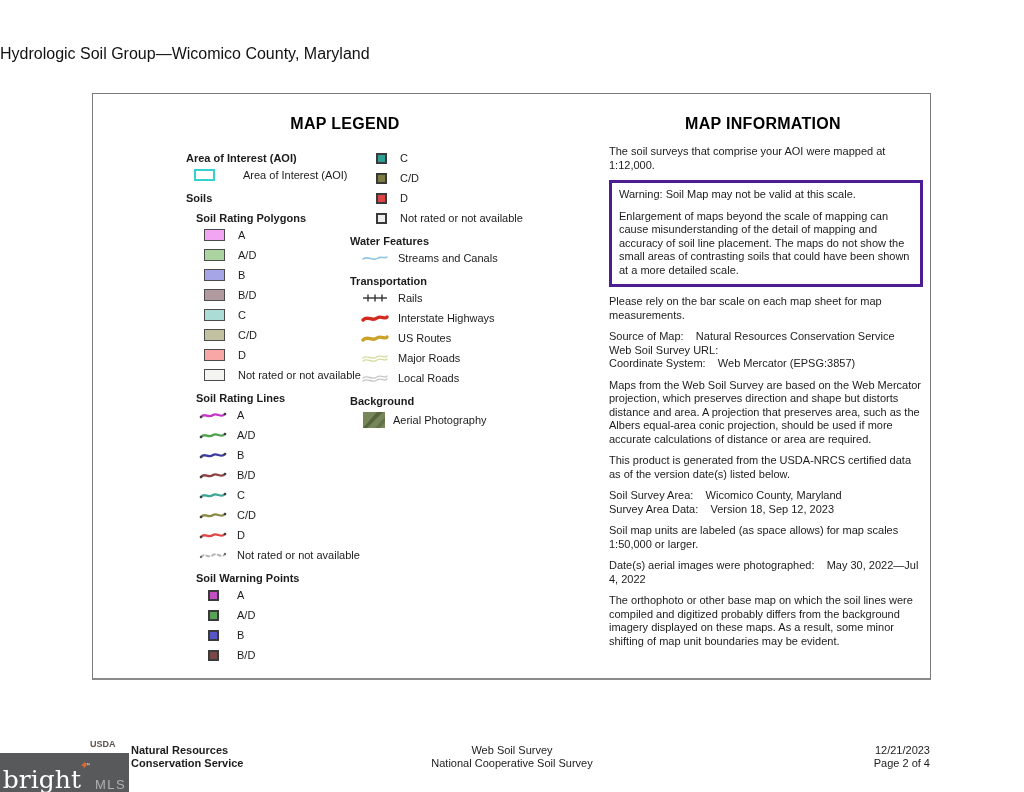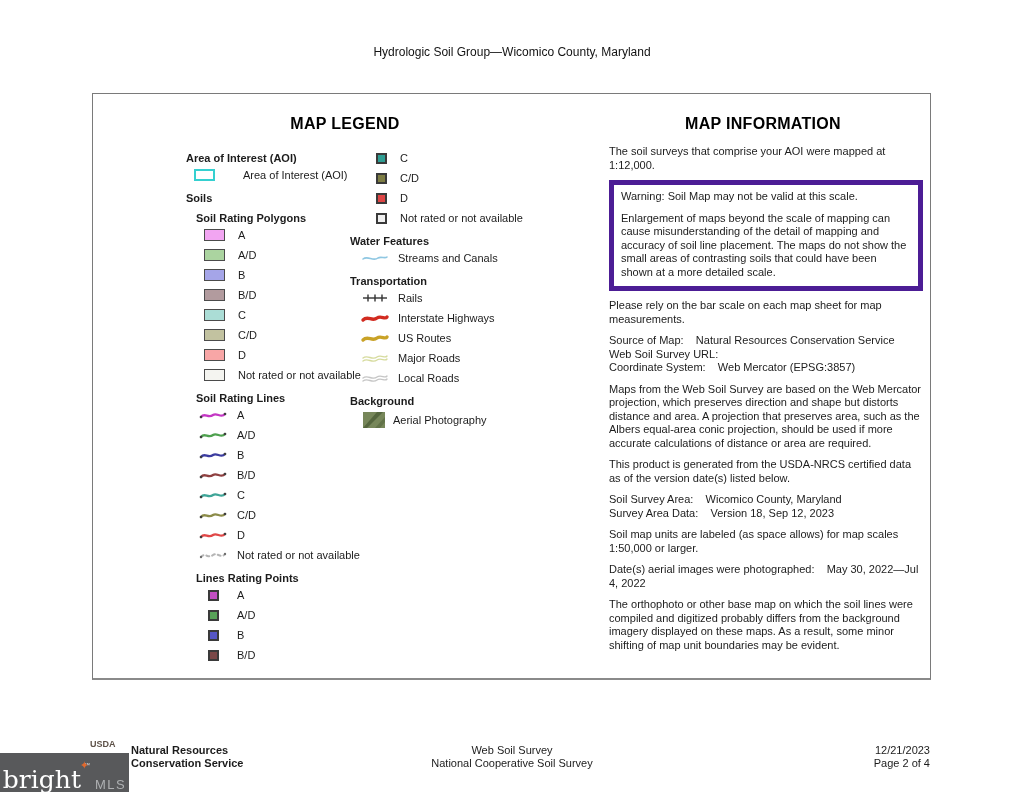--- a/index.html
+++ b/index.html
@@ -1,19 +1,19 @@
 <!DOCTYPE html>
 <html><head>
 <meta charset="utf-8">
 <style>
   html,body{margin:0;padding:0;background:#fff;}
   #page{position:relative;width:1024px;height:792px;background:#ffffff;overflow:hidden;
         font-family:"Liberation Sans", sans-serif;color:#1c1c1c;}
-  .hdr-title{position:absolute;top:45px;left:0;width:100%;text-align:center;
-             font-size:12px;color:#121212;}
+  .hdr-title{position:absolute;top:45px;left:0;width:100%;
+             font-size:16px;color:#121212;}
   .mainbox{position:absolute;left:92px;top:93px;width:837px;height:584px;
            border:1px solid #7a7a7a;border-bottom:2px solid #8a8a8a;background:#fff;}
   .section-title{position:absolute;top:21px;font-weight:bold;font-size:16px;color:#000000;
                  letter-spacing:.3px;text-align:center;}
   .legend-title{left:92px;width:320px;}
   .info-title{left:510px;width:320px;}
   .col{position:absolute;font-size:11px;}
   .col1{left:93px;top:57px;width:195px;}
   .col2{left:257px;top:54px;width:215px;}
   .l-head{font-weight:bold;margin-top:6px;line-height:14px;}
@@ -32,21 +32,21 @@
   .c2row{display:flex;align-items:center;height:20px;}
   .pt2{width:11px;height:11px;border:2px solid #3a3a3a;margin-left:26px;flex:none;box-sizing:border-box;}
   .lbl.after-pt2{margin-left:13px;}
   .t-sw{width:30px;height:12px;margin-left:10px;flex:none;}
   .lbl.after-t{margin-left:8px;}
   .aerialrow{height:24px;}
   .aerial{width:22px;height:16px;margin-left:13px;flex:none;}
   .info{position:absolute;left:516px;top:51px;width:314px;font-size:11px;line-height:13.5px;color:#1c1c1c;}
   .info p{margin:0 0 8px 0;}
   .pre{white-space:pre-wrap;}
-  .warnbox{border:5px solid #4c1d95;padding:5px 7px 7px 7px;margin:0 0 8px 0;}
+  .warnbox{border:3px solid #4c1d95;padding:5px 7px 7px 7px;margin:0 0 8px 0;}
   .warnbox p:last-child{margin:0;}
   .f-agency{position:absolute;left:131px;top:744px;font-weight:bold;font-size:11px;line-height:12.5px;}
   .f-center{position:absolute;left:312px;top:744px;width:400px;text-align:center;font-size:11px;line-height:12.5px;}
   .f-right{position:absolute;top:744px;right:94px;text-align:right;font-size:11px;line-height:12.5px;}
   .usda{position:absolute;left:90px;top:739px;font-size:9px;font-weight:bold;color:#5d5148;z-index:1;}
   .logo{position:absolute;left:0;top:753px;width:129px;height:39px;background:#58595B;z-index:2;
         display:flex;align-items:flex-end;justify-content:center;}
   .logo .bright{font-family:"DejaVu Serif", serif;font-size:25px;color:#ffffff;line-height:1;}
   .t-wrap{position:relative;display:inline-block;}
   .logo .star{position:absolute;top:-7px;right:-8px;font-size:11px;color:#E0692F;}
@@ -168,21 +168,21 @@
       </div>
       <div class="lrow">
         <svg class="linesw" viewBox="0 0 28 12">
           <path d="M2,8 C6,3 9,10 14,6 C18,3 22,10 26,5" fill="none" stroke-width="2" stroke-dasharray="3 3" stroke-linecap="round" stroke="#B5B5B5"></path>
           <circle cx="2" cy="8" r="1.2" fill="#6f6f6f"></circle>
             <circle cx="26" cy="5" r="1.2" fill="#6f6f6f"></circle>
         </svg>
         <span class="lbl after-line">Not rated or not available</span>
       </div>
 
-      <div class="l-head indent">Lines Rating Points</div>
+      <div class="l-head indent">Soil Warning Points</div>
 
       <div class="lrow">
         <span class="pt" style="background-color: rgb(195, 79, 195);"></span>
         <span class="lbl after-pt">A</span>
       </div>
       <div class="lrow">
         <span class="pt" style="background-color: rgb(88, 163, 88);"></span>
         <span class="lbl after-pt">A/D</span>
       </div>
       <div class="lrow">

